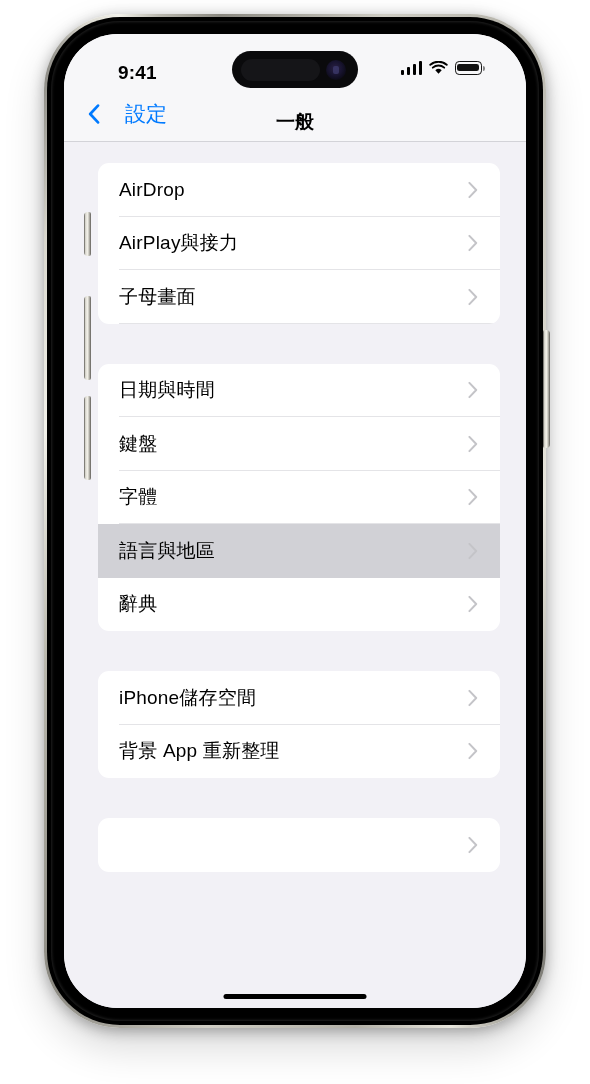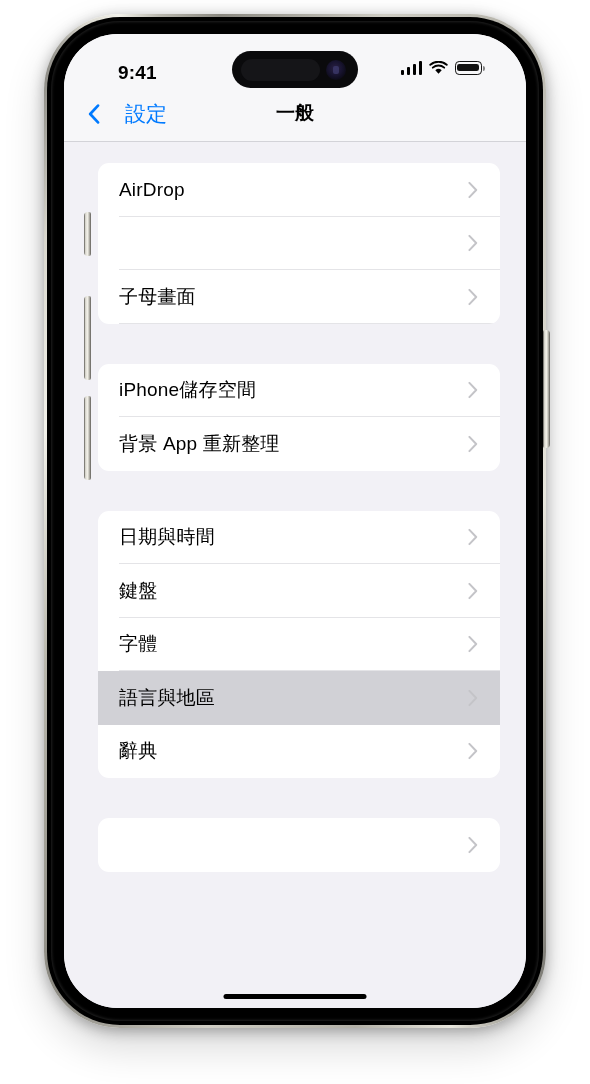--- a/index.html
+++ b/index.html
@@ -112,21 +112,21 @@
     border-bottom:1px solid #D3D3D8;
   }
   .nav-back{
     position:absolute; left:24px; top:7px;
     display:flex; align-items:center; gap:25px;
     color:#007AFF; cursor:pointer;
   }
   .nav-chev{ width:12px; height:20px; flex:0 0 auto; }
   .nav-back-label{ font-size:21px; line-height:1; }
   .nav-title{
-    position:absolute; left:0; right:0; top:4px;
+    position:absolute; left:0; right:0; top:13px;
     text-align:center; font-size:19px; font-weight:bold; color:#000;
   }
 
   
   .content{
     position:relative;
     height:866px;
     background:#F2F1F6;
     padding:21px 0 0 8px;
     overflow:hidden;
@@ -217,78 +217,79 @@
         <div id="groups-root">
             <div class="group">
               <div class="row">
                 <span class="label">AirDrop</span>
                 <svg class="chev" viewBox="0 0 10 17">
                   <path d="M1.4 1.4 L8.2 8.5 L1.4 15.6" stroke="#C4C4C8" stroke-width="2" fill="none" stroke-linecap="round" stroke-linejoin="round"></path>
                 </svg>
                 <div class="sep"></div>
               </div>
               <div class="row">
+                <span class="label">AirPlay與接力</span>
                 <svg class="chev" viewBox="0 0 10 17">
                   <path d="M1.4 1.4 L8.2 8.5 L1.4 15.6" stroke="#C4C4C8" stroke-width="2" fill="none" stroke-linecap="round" stroke-linejoin="round"></path>
                 </svg>
                 <div class="sep"></div>
               </div>
               <div class="row">
                 <span class="label">子母畫面</span>
                 <svg class="chev" viewBox="0 0 10 17">
                   <path d="M1.4 1.4 L8.2 8.5 L1.4 15.6" stroke="#C4C4C8" stroke-width="2" fill="none" stroke-linecap="round" stroke-linejoin="round"></path>
                 </svg>
                 <div class="sep"></div>
+              </div>
+            </div>
+            <div class="group">
+              <div class="row">
+                <span class="label">日期與時間</span>
+                <svg class="chev" viewBox="0 0 10 17">
+                  <path d="M1.4 1.4 L8.2 8.5 L1.4 15.6" stroke="#C4C4C8" stroke-width="2" fill="none" stroke-linecap="round" stroke-linejoin="round"></path>
+                </svg>
+                <div class="sep"></div>
+              </div>
+              <div class="row">
+                <span class="label">鍵盤</span>
+                <svg class="chev" viewBox="0 0 10 17">
+                  <path d="M1.4 1.4 L8.2 8.5 L1.4 15.6" stroke="#C4C4C8" stroke-width="2" fill="none" stroke-linecap="round" stroke-linejoin="round"></path>
+                </svg>
+                <div class="sep"></div>
+              </div>
+              <div class="row">
+                <span class="label">字體</span>
+                <svg class="chev" viewBox="0 0 10 17">
+                  <path d="M1.4 1.4 L8.2 8.5 L1.4 15.6" stroke="#C4C4C8" stroke-width="2" fill="none" stroke-linecap="round" stroke-linejoin="round"></path>
+                </svg>
+                <div class="sep"></div>
+              </div>
+              <div class="row selected">
+                <span class="label">語言與地區</span>
+                <svg class="chev" viewBox="0 0 10 17">
+                  <path d="M1.4 1.4 L8.2 8.5 L1.4 15.6" stroke="#C4C4C8" stroke-width="2" fill="none" stroke-linecap="round" stroke-linejoin="round"></path>
+                </svg>
+              </div>
+              <div class="row no-sep">
+                <span class="label">辭典</span>
+                <svg class="chev" viewBox="0 0 10 17">
+                  <path d="M1.4 1.4 L8.2 8.5 L1.4 15.6" stroke="#C4C4C8" stroke-width="2" fill="none" stroke-linecap="round" stroke-linejoin="round"></path>
+                </svg>
               </div>
             </div>
             <div class="group">
               <div class="row">
                 <span class="label">iPhone儲存空間</span>
                 <svg class="chev" viewBox="0 0 10 17">
                   <path d="M1.4 1.4 L8.2 8.5 L1.4 15.6" stroke="#C4C4C8" stroke-width="2" fill="none" stroke-linecap="round" stroke-linejoin="round"></path>
                 </svg>
                 <div class="sep"></div>
               </div>
               <div class="row no-sep">
                 <span class="label">背景 App 重新整理</span>
-                <svg class="chev" viewBox="0 0 10 17">
-                  <path d="M1.4 1.4 L8.2 8.5 L1.4 15.6" stroke="#C4C4C8" stroke-width="2" fill="none" stroke-linecap="round" stroke-linejoin="round"></path>
-                </svg>
-              </div>
-            </div>
-            <div class="group">
-              <div class="row">
-                <span class="label">日期與時間</span>
-                <svg class="chev" viewBox="0 0 10 17">
-                  <path d="M1.4 1.4 L8.2 8.5 L1.4 15.6" stroke="#C4C4C8" stroke-width="2" fill="none" stroke-linecap="round" stroke-linejoin="round"></path>
-                </svg>
-                <div class="sep"></div>
-              </div>
-              <div class="row">
-                <span class="label">鍵盤</span>
-                <svg class="chev" viewBox="0 0 10 17">
-                  <path d="M1.4 1.4 L8.2 8.5 L1.4 15.6" stroke="#C4C4C8" stroke-width="2" fill="none" stroke-linecap="round" stroke-linejoin="round"></path>
-                </svg>
-                <div class="sep"></div>
-              </div>
-              <div class="row">
-                <span class="label">字體</span>
-                <svg class="chev" viewBox="0 0 10 17">
-                  <path d="M1.4 1.4 L8.2 8.5 L1.4 15.6" stroke="#C4C4C8" stroke-width="2" fill="none" stroke-linecap="round" stroke-linejoin="round"></path>
-                </svg>
-                <div class="sep"></div>
-              </div>
-              <div class="row selected">
-                <span class="label">語言與地區</span>
-                <svg class="chev" viewBox="0 0 10 17">
-                  <path d="M1.4 1.4 L8.2 8.5 L1.4 15.6" stroke="#C4C4C8" stroke-width="2" fill="none" stroke-linecap="round" stroke-linejoin="round"></path>
-                </svg>
-              </div>
-              <div class="row no-sep">
-                <span class="label">辭典</span>
                 <svg class="chev" viewBox="0 0 10 17">
                   <path d="M1.4 1.4 L8.2 8.5 L1.4 15.6" stroke="#C4C4C8" stroke-width="2" fill="none" stroke-linecap="round" stroke-linejoin="round"></path>
                 </svg>
               </div>
             </div>
             <div class="group">
               <div class="row no-sep">
                 <svg class="chev" viewBox="0 0 10 17">
                   <path d="M1.4 1.4 L8.2 8.5 L1.4 15.6" stroke="#C4C4C8" stroke-width="2" fill="none" stroke-linecap="round" stroke-linejoin="round"></path>
                 </svg>

